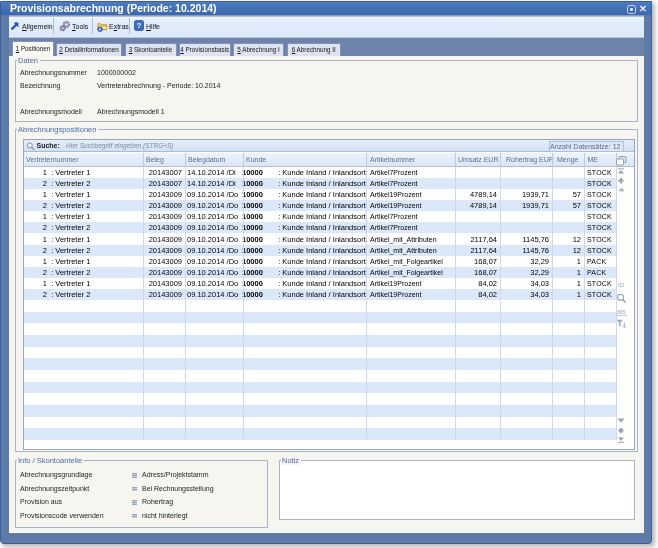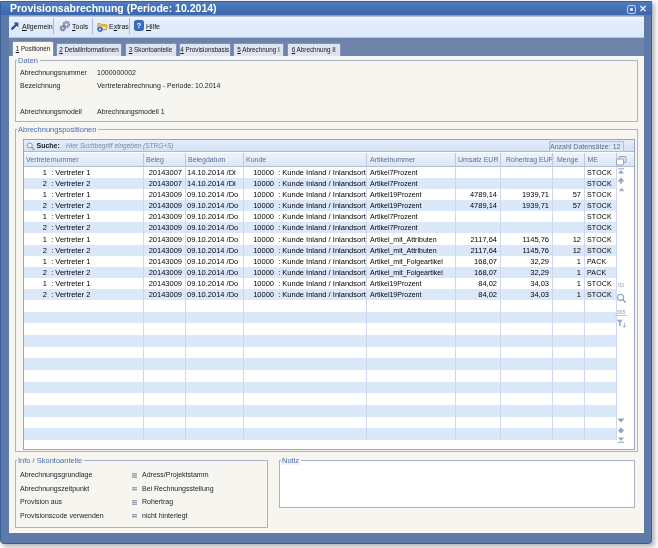--- a/index.html
+++ b/index.html
@@ -9,21 +9,21 @@
 .lbl{position:absolute;font-size:7px;color:#20242c;line-height:10px;white-space:nowrap}
 .val{position:absolute;font-size:7px;color:#20242c;line-height:10px;white-space:nowrap}
 .hdtxt{position:absolute;font-size:7px;color:#5d6e90;line-height:15px;white-space:nowrap}
 .r{position:absolute;left:24px;width:592px;height:11px;font-size:7.5px;line-height:11px;color:#000}
 .r span{position:absolute;white-space:nowrap}
 .c1{left:0;width:118px}
 .c1 b{display:inline-block;width:23px;text-align:right;font-weight:normal}
 .c2{left:119px;width:39px;text-align:right}
 .c3{left:163px}
 .c4{left:218px;width:146px}
-.c4 b{display:inline-block;width:32px;text-align:right;font-weight:normal}
+.c4 b{display:inline-block;width:32px;text-align:left;font-weight:bold}
 .c5{left:346px;font-size:7px}
 .c6{left:380px;width:93px;text-align:right}
 .c7{left:430px;width:95px;text-align:right}
 .c8{left:490px;width:67px;text-align:right}
 .c9{left:563px;font-size:7px;letter-spacing:0.2px}
 .sep{position:absolute;width:1px;background:#ccd9ec}
 .shd{position:absolute;width:1px;background:#bdcade}
 .ic{position:absolute;color:#96a2b4;text-align:center}
 u{text-decoration:underline}
 </style></head><body>
@@ -296,14 +296,14 @@
 <div class="val" style="left:142px;top:470px">Adress/Projektstamm</div>
 <div class="lbl" style="left:20px;top:483.5px">Abrechnungszeitpunkt</div>
 <div class="abs" style="left:132px;top:486.5px;width:4.5px;height:4.5px;background:repeating-linear-gradient(180deg,#98a3b3 0,#98a3b3 1px,#c8cfd9 1px,#c8cfd9 2px)"></div>
 <div class="val" style="left:142px;top:483.5px">Bei Rechnungsstellung</div>
 <div class="lbl" style="left:20px;top:497px">Provision aus</div>
 <div class="abs" style="left:132px;top:500px;width:4.5px;height:4.5px;background:repeating-linear-gradient(180deg,#98a3b3 0,#98a3b3 1px,#c8cfd9 1px,#c8cfd9 2px)"></div>
 <div class="val" style="left:142px;top:497px">Rohertrag</div>
 <div class="lbl" style="left:20px;top:510.5px">Provisionscode verwenden</div>
 <div class="abs" style="left:132px;top:513.5px;width:4.5px;height:4.5px;background:repeating-linear-gradient(180deg,#98a3b3 0,#98a3b3 1px,#c8cfd9 1px,#c8cfd9 2px)"></div>
 <div class="val" style="left:142px;top:510.5px">nicht hinterlegt</div>
-<div class="fs" style="left:279px;top:460px;width:356px;height:48px;background:#fff">
+<div class="fs" style="left:279px;top:460px;width:356px;height:60px;background:#fff">
     <span class="fslbl" style="background:#f6f5ef">Notiz</span>
   </div>
 </body></html>

